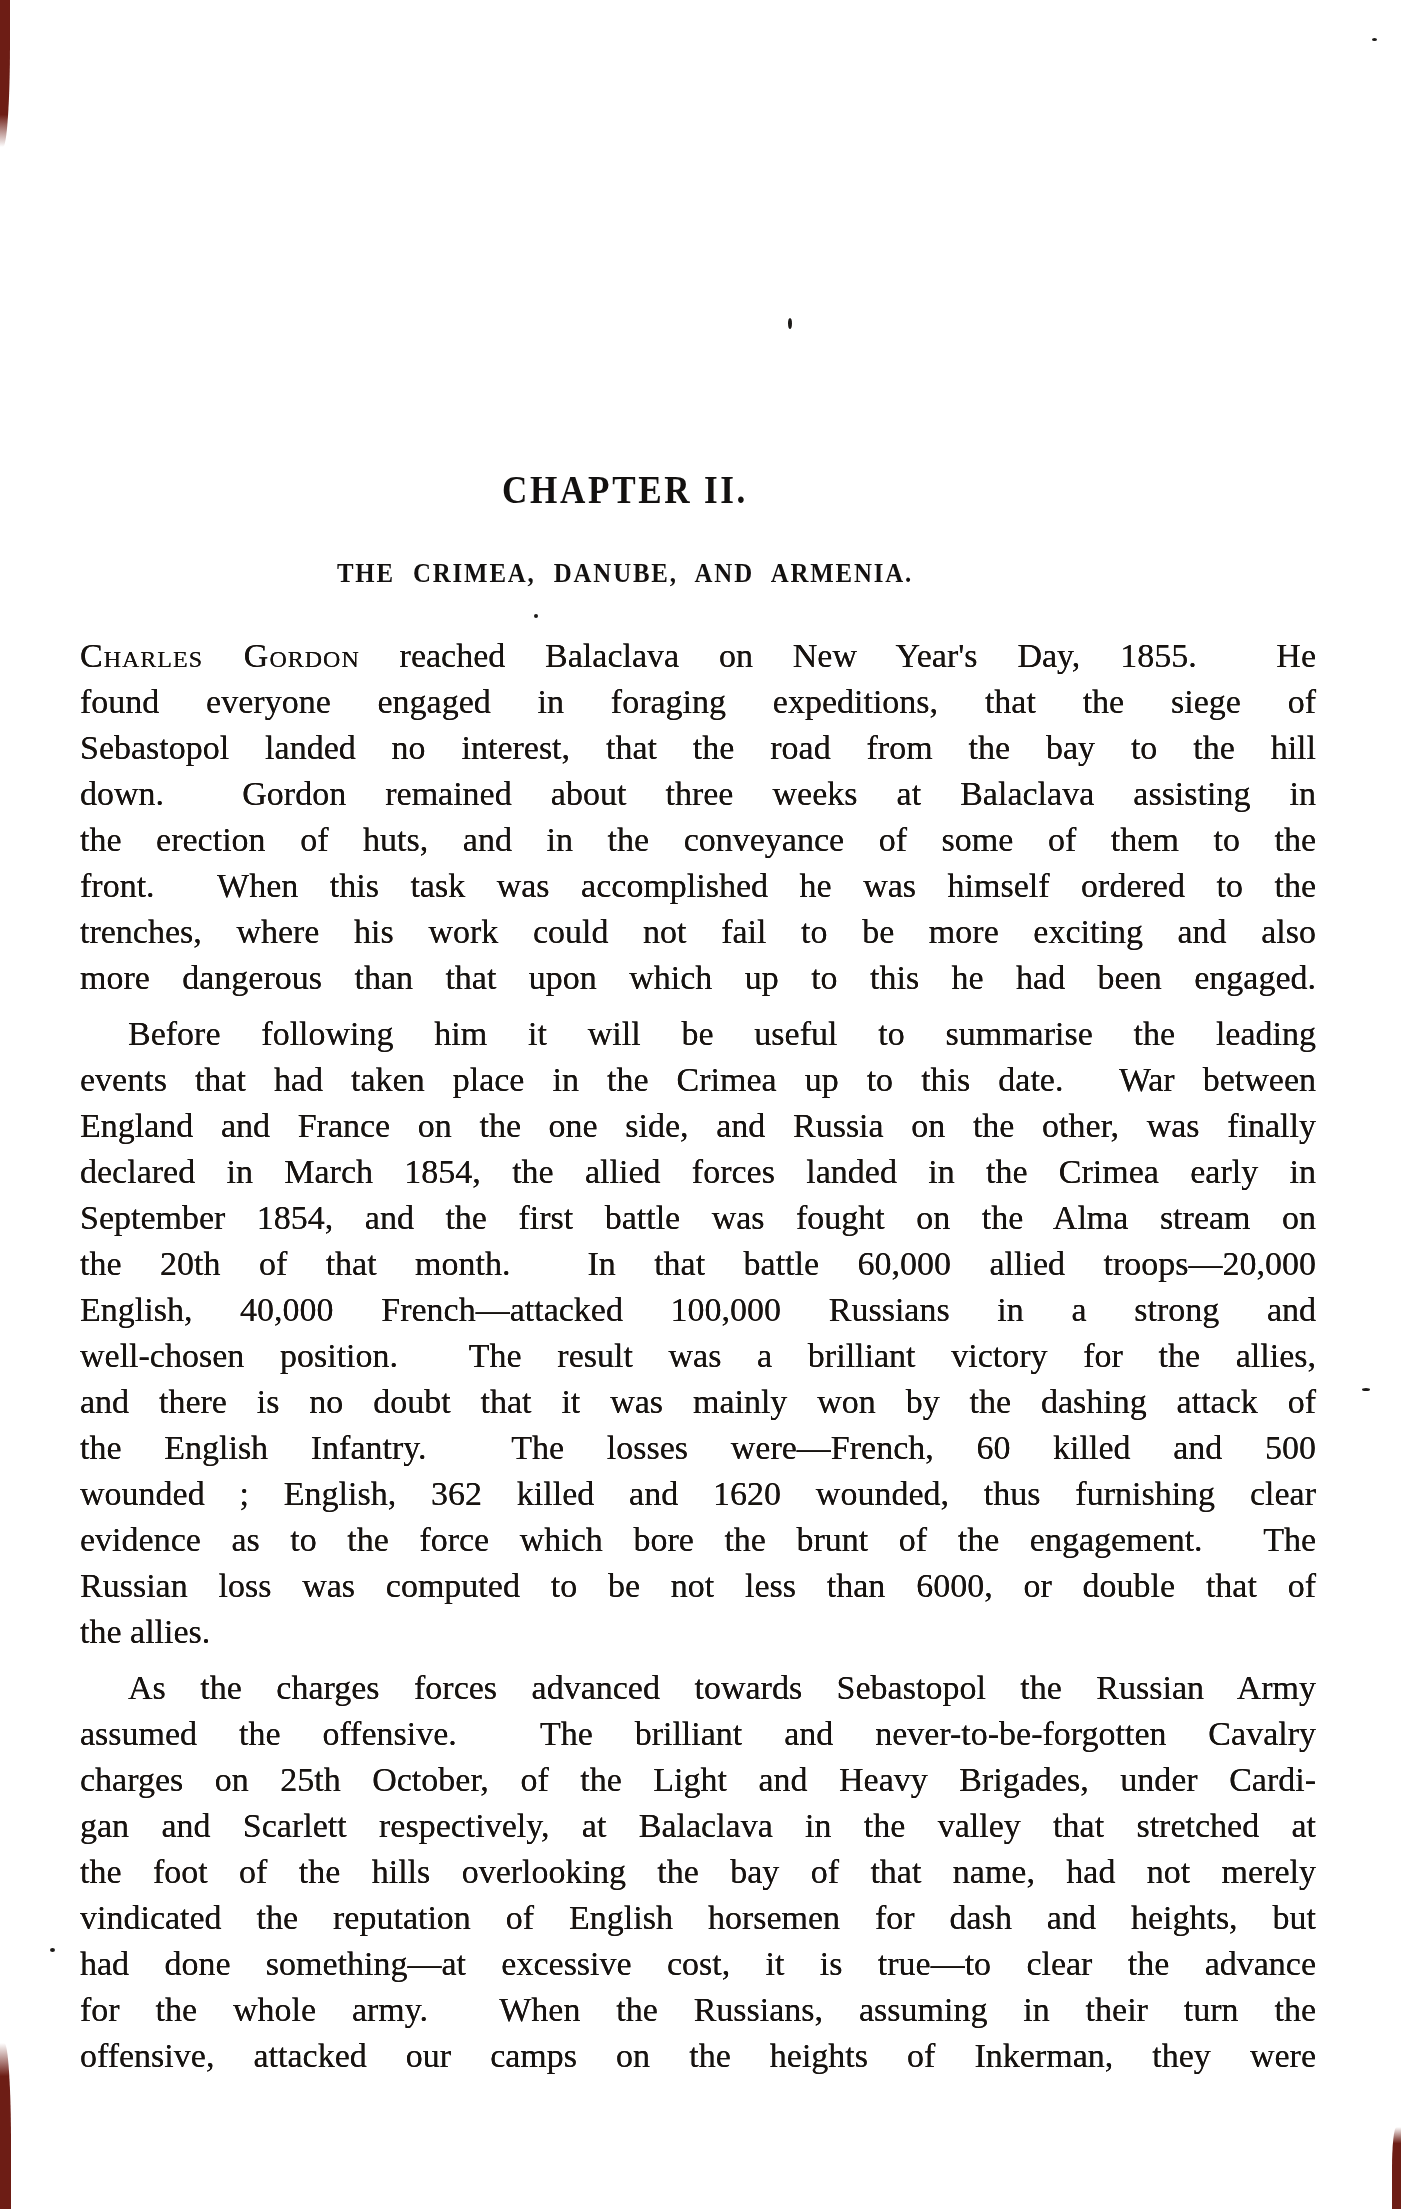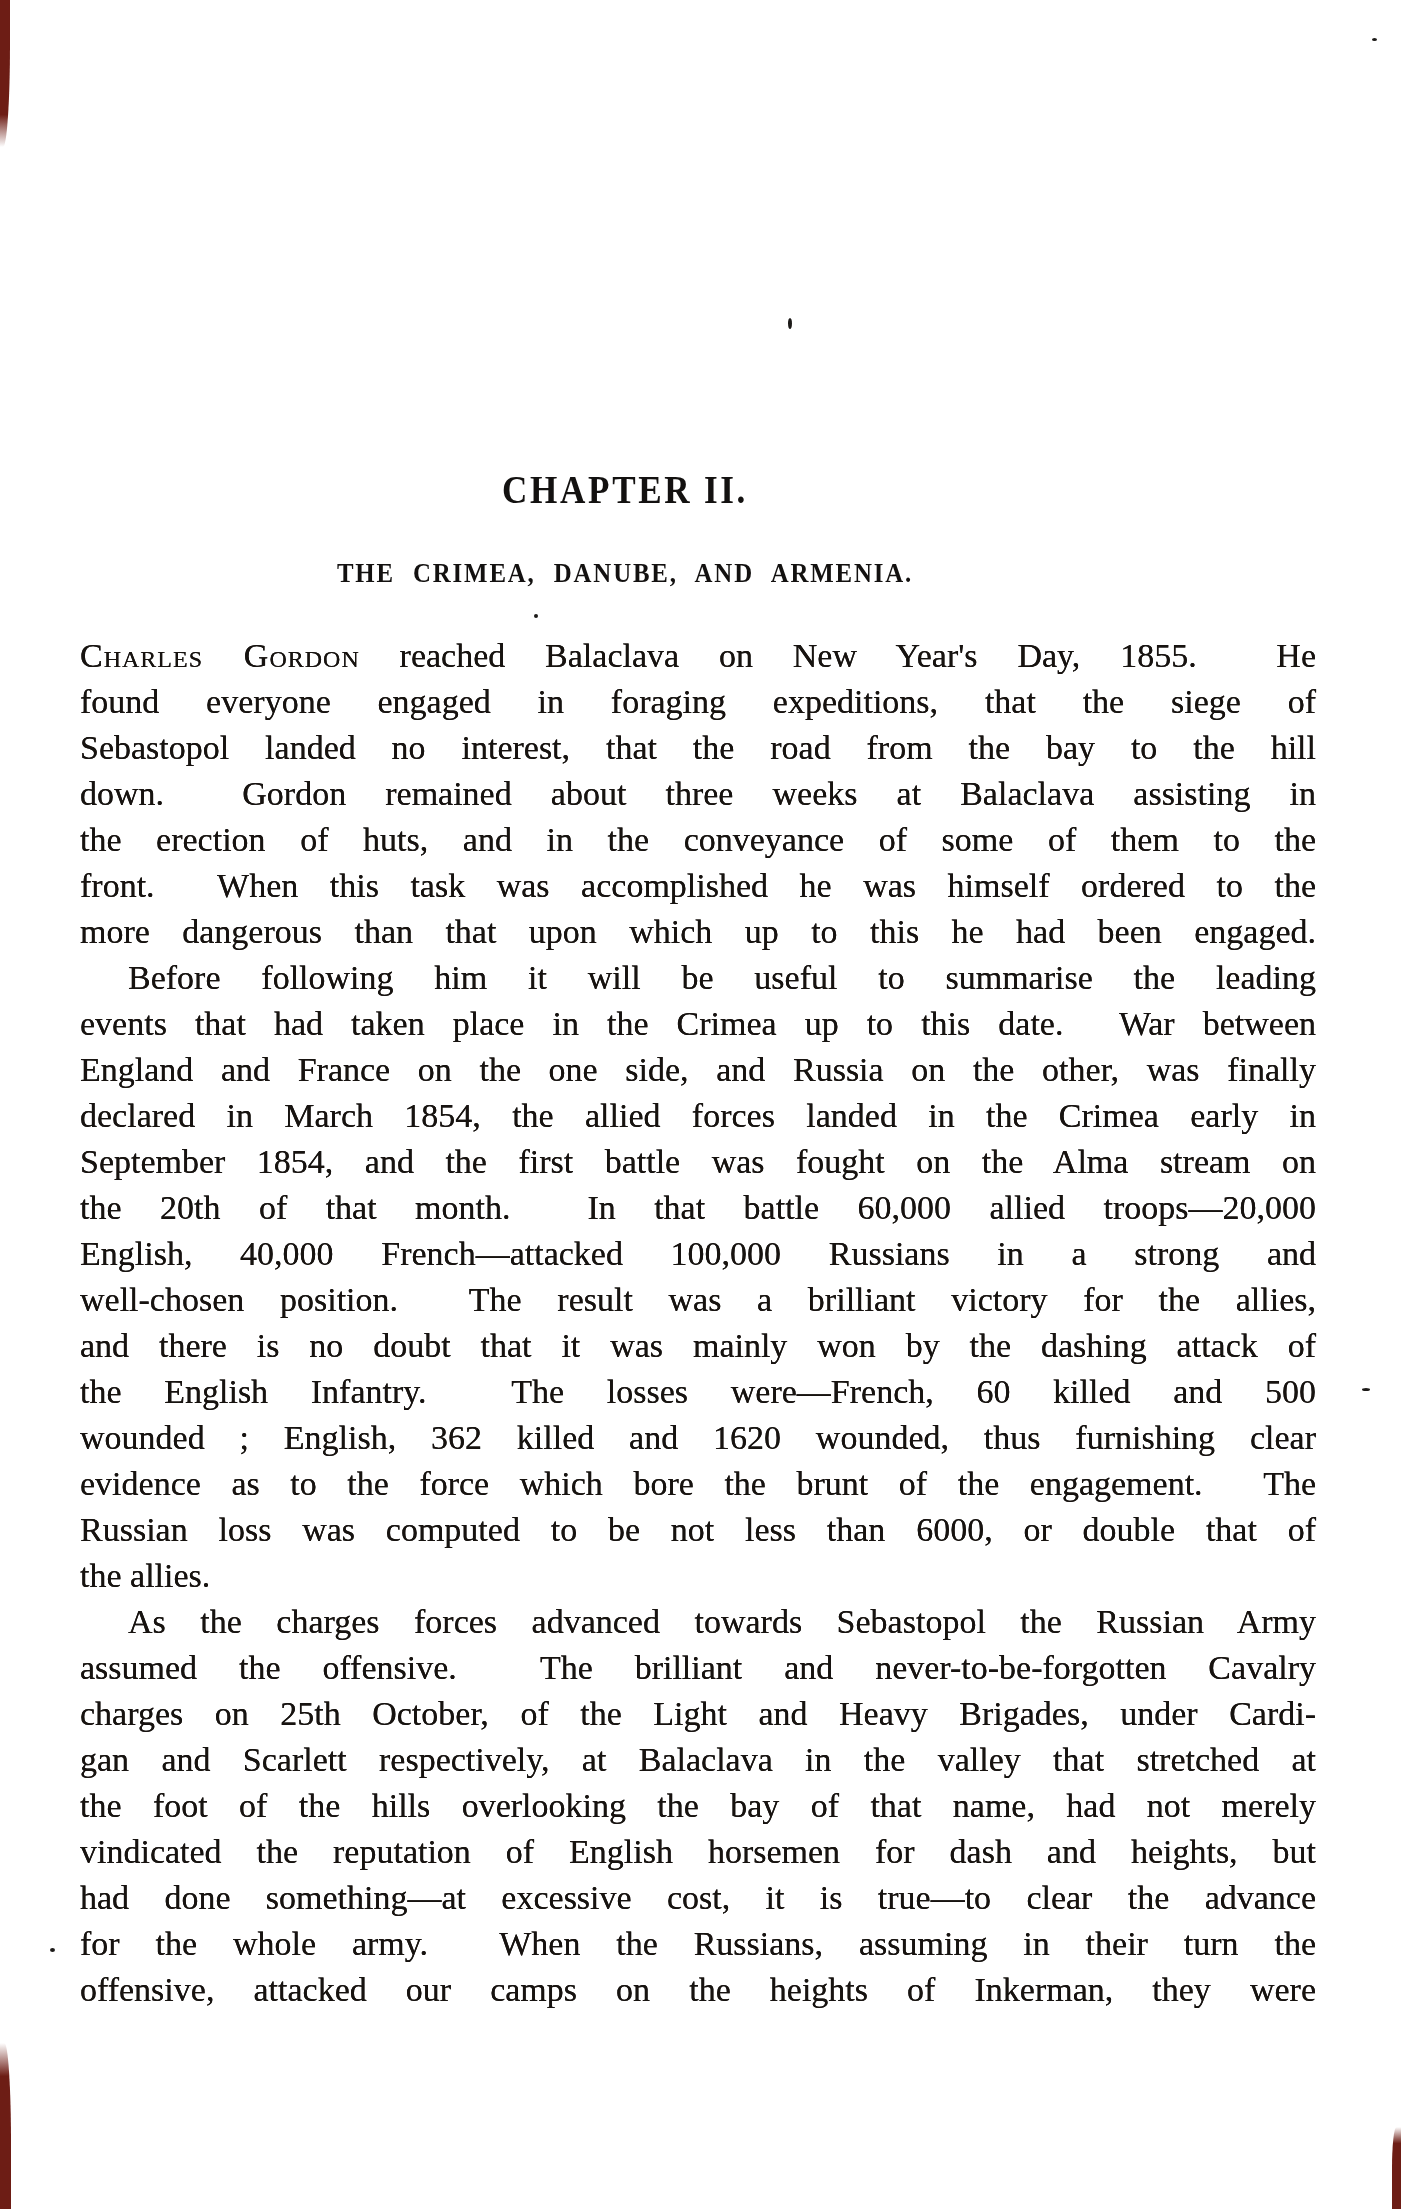--- a/index.html
+++ b/index.html
@@ -36,21 +36,21 @@
     position: absolute; top: 633px; left: 80px; width: 1236px;
     font-size: 34px; line-height: 46px;
     text-shadow: 0 0 0.5px currentColor;
   }
   .line {
     text-align: justify;
     text-align-last: justify;
     white-space: normal;
   }
   .line.para-end { text-align-last: left; }
-  .line.indent { text-indent: 48px; }
+  .line.indent { text-indent: 48px; margin-top: 10px; }
   .lead { font-variant: small-caps; letter-spacing: 1px; }
 
   
   .edge-mark { position: absolute; }
   .edge-top-left {
     left: 0; top: 0; width: 10px; height: 147px;
     background: linear-gradient(to bottom, #6d1d15 0%, #6d1d15 78%, rgba(109,29,21,0) 100%);
     border-radius: 0 0 70% 0;
   }
   .edge-bottom-left {
@@ -90,20 +90,21 @@
   <h1 class="chapter-title">CHAPTER II.</h1>
   <h2 class="chapter-subtitle">THE CRIMEA, DANUBE, AND ARMENIA.</h2>
 
   <div class="body-text">
       <div class="line"><span class="lead">Charles Gordon</span> reached Balaclava on New Year's Day, 1855.&nbsp; He</div>
       <div class="line">found everyone engaged in foraging expeditions, that the siege of</div>
       <div class="line">Sebastopol landed no interest, that the road from the bay to the hill</div>
       <div class="line">down.&nbsp; Gordon remained about three weeks at Balaclava assisting in</div>
       <div class="line">the erection of huts, and in the conveyance of some of them to the</div>
       <div class="line">front.&nbsp; When this task was accomplished he was himself ordered to the</div>
+      <div class="line">trenches, where his work could not fail to be more exciting and also</div>
       <div class="line">more dangerous than that upon which up to this he had been engaged.</div>
       <div class="line indent">Before following him it will be useful to summarise the leading</div>
       <div class="line">events that had taken place in the Crimea up to this date.&nbsp; War between</div>
       <div class="line">England and France on the one side, and Russia on the other, was finally</div>
       <div class="line">declared in March 1854, the allied forces landed in the Crimea early in</div>
       <div class="line">September 1854, and the first battle was fought on the Alma stream on</div>
       <div class="line">the 20th of that month.&nbsp; In that battle 60,000 allied troops—20,000</div>
       <div class="line">English, 40,000 French—attacked 100,000 Russians in a strong and</div>
       <div class="line">well-chosen position.&nbsp; The result was a brilliant victory for the allies,</div>
       <div class="line">and there is no doubt that it was mainly won by the dashing attack of</div>

